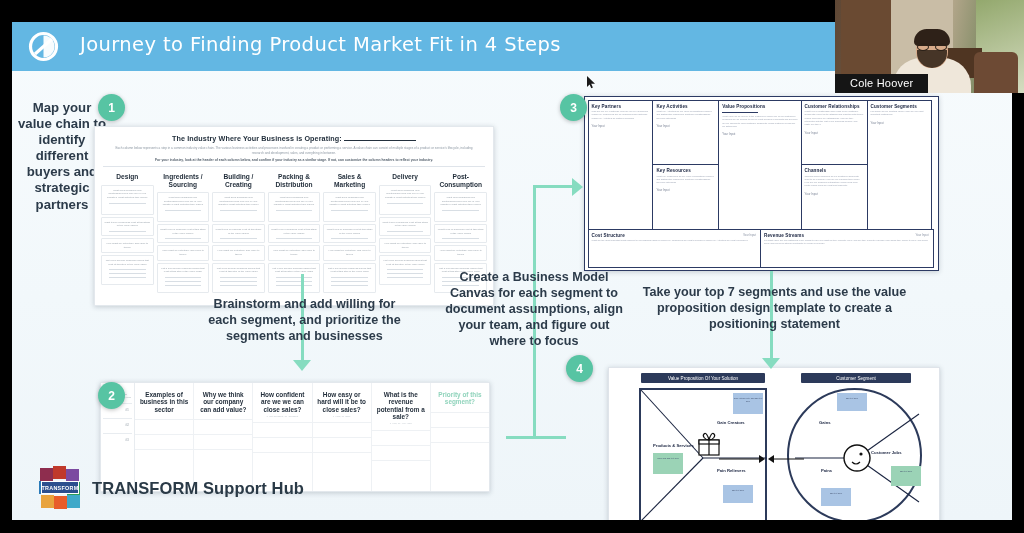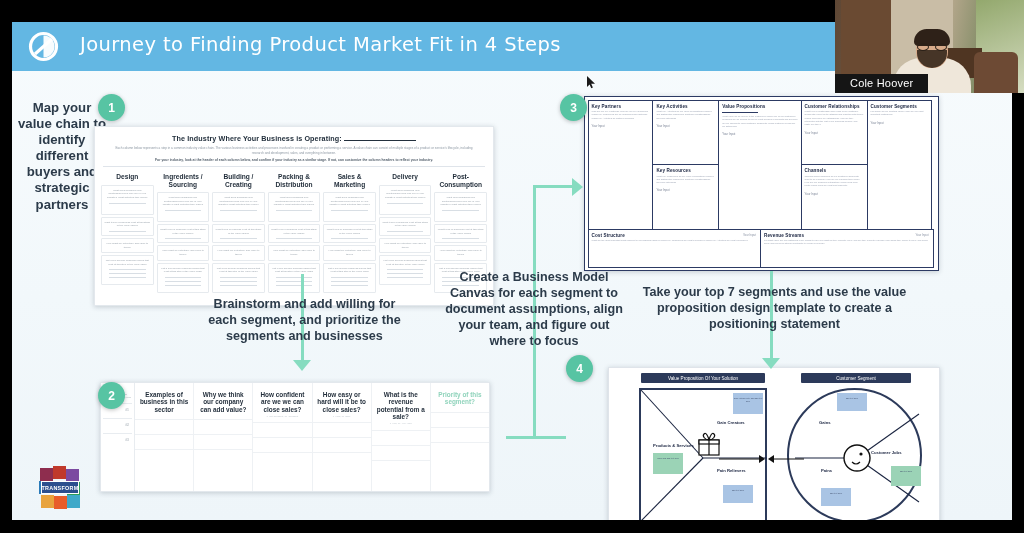--- a/index.html
+++ b/index.html
@@ -618,20 +618,21 @@
         <i class="chip" style="left:15px; top:0px;  background:#c0392b;"></i>
         <i class="chip" style="left:28px; top:3px;  background:#7b4aa0;"></i>
         <i class="chip" style="left:1px;  top:15px; background:#2b7bb9;"></i>
         <i class="chip" style="left:29px; top:16px; background:#2e9c5a;"></i>
         <i class="chip" style="left:3px;  top:29px; background:#e8a33d;"></i>
         <i class="chip" style="left:16px; top:30px; background:#e85d2a;"></i>
         <i class="chip" style="left:29px; top:29px; background:#3fa9c9;"></i>
         <div class="band">TRANSFORM</div>
       </div>
       <div class="brand-text">
+        <div class="t1">TRANSFORM Support Hub</div>
       </div>
     </div>
 
     <svg class="cursor" viewBox="0 0 9 13">
       <path d="M0 0 L0 11 L2.6 8.4 L4.3 12.3 L5.9 11.6 L4.2 7.8 L8 7.8 z" fill="#1a1a1a"></path>
     </svg>
   </div>
 
   <div class="webcam">
     <div class="wc-bg"></div>

